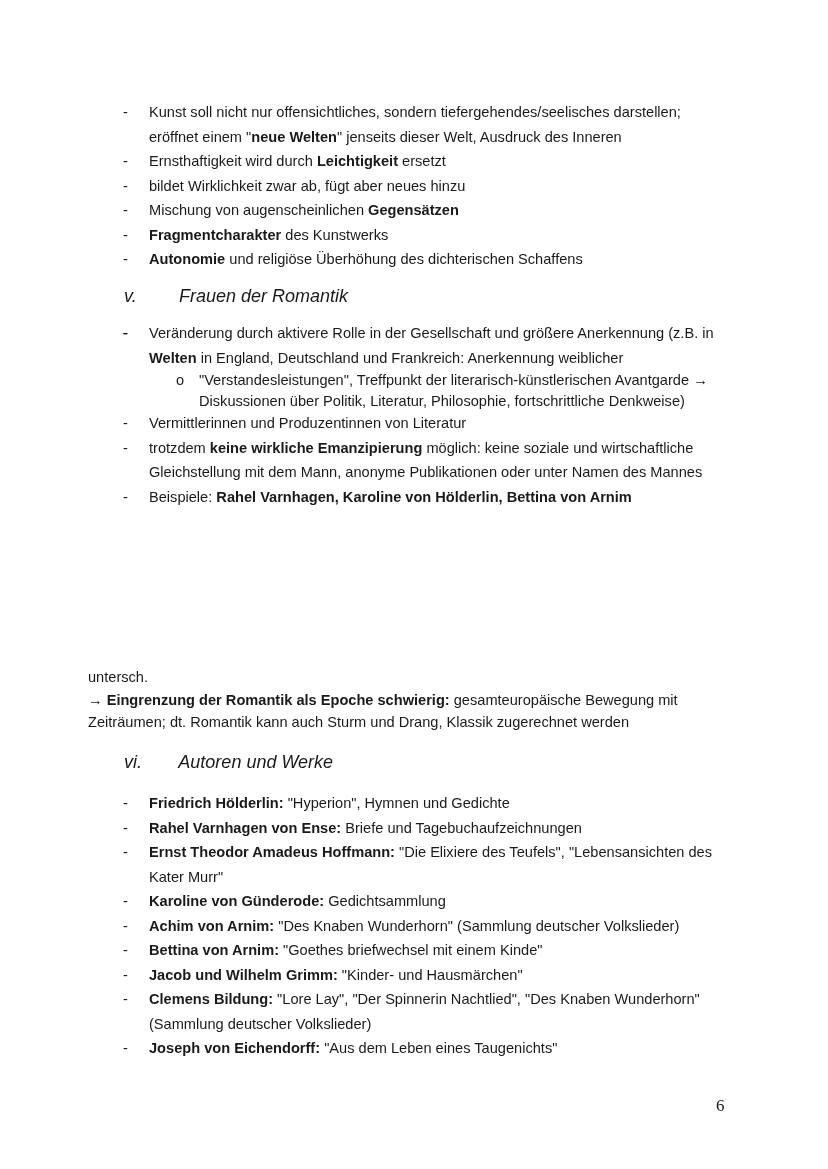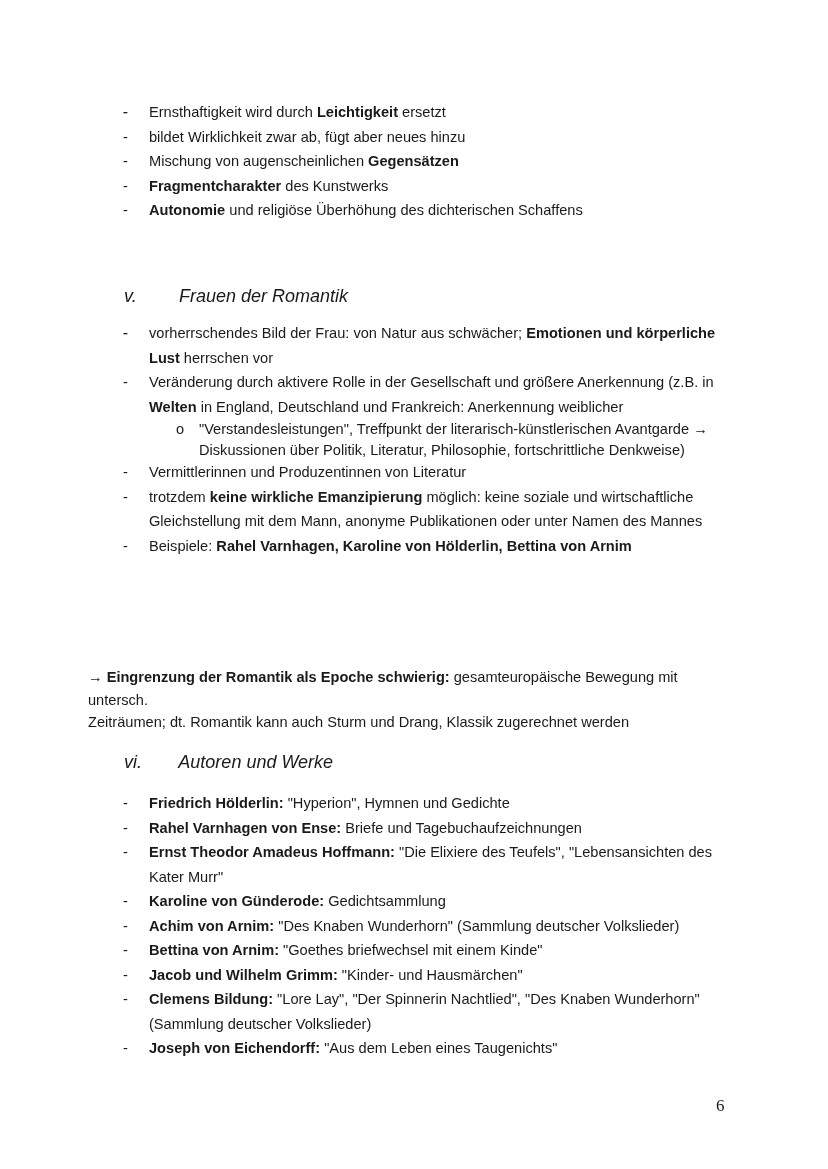--- a/index.html
+++ b/index.html
@@ -23,20 +23,21 @@
   b { font-weight: bold; }
 </style>
 </head>
 <body>
 
 <div class="page">
 
   <div class="list" id="list-iv" style="top:100px;">
       <div class="item">
         <span class="dash">-</span>
+        <span class="txt"><span>Kunst soll nicht nur offensichtliches, sondern tiefergehendes/seelisches darstellen; eröffnet einem "</span><b>neue Welten</b><span>" jenseits dieser Welt, Ausdruck des Inneren</span></span>
       </div>
       <div class="item">
         <span class="dash">-</span>
         <span class="txt"><span>Ernsthaftigkeit wird durch </span><b>Leichtigkeit</b><span> ersetzt</span></span>
       </div>
       <div class="item">
         <span class="dash">-</span>
         <span class="txt"><span>bildet Wirklichkeit zwar ab, fügt aber neues hinzu</span></span>
       </div>
       <div class="item">
@@ -57,21 +58,20 @@
     <span class="num">v.</span>
     <span>Frauen der Romantik</span>
   </div>
 
   <div class="list" id="list-v" style="top:321px;">
       <div class="item">
         <span class="dash">-</span>
       </div>
       <div class="item">
         <span class="dash">-</span>
-        <span class="txt"><span>vorherrschendes Bild der Frau: von Natur aus schwächer; </span><b>Emotionen und körperliche Lust</b><span> herrschen vor</span></span>
       </div>
       <div class="item">
         <span class="dash">-</span>
         <span class="txt"><span>Veränderung durch aktivere Rolle in der Gesellschaft und größere Anerkennung (z.B. in </span><b>Welten</b><span> in England, Deutschland und Frankreich: Anerkennung weiblicher</span></span>
       </div>
       <div class="sub">
         <span class="bullet">o</span>
         <span class="txt">"Verstandesleistungen", Treffpunkt der literarisch-künstlerischen Avantgarde → Diskussionen über Politik, Literatur, Philosophie, fortschrittliche Denkweise)</span>
       </div>
       <div class="item">
@@ -82,22 +82,22 @@
         <span class="dash">-</span>
         <span class="txt"><span>trotzdem </span><b>keine wirkliche Emanzipierung</b><span> möglich: keine soziale und wirtschaftliche Gleichstellung mit dem Mann, anonyme Publikationen oder unter Namen des Mannes</span></span>
       </div>
       <div class="item">
         <span class="dash">-</span>
         <span class="txt"><span>Beispiele: </span><b>Rahel Varnhagen, Karoline von Hölderlin, Bettina von Arnim</b></span>
       </div>
     </div>
 
   <div class="para" style="top:666px;">
+    <div>untersch.</div>
     <div><b>→</b> <b>Eingrenzung der Romantik als Epoche schwierig:</b><span> gesamteuropäische Bewegung mit</span></div>
-    <div>untersch.</div>
     <div>Zeiträumen; dt. Romantik kann auch Sturm und Drang, Klassik zugerechnet werden</div>
   </div>
 
   <div class="heading" style="top:752px;">
     <span class="num">vi.</span>
     <span>Autoren und Werke</span>
   </div>
 
   <div class="list" id="list-vi" style="top:791px;">
       <div class="item">

